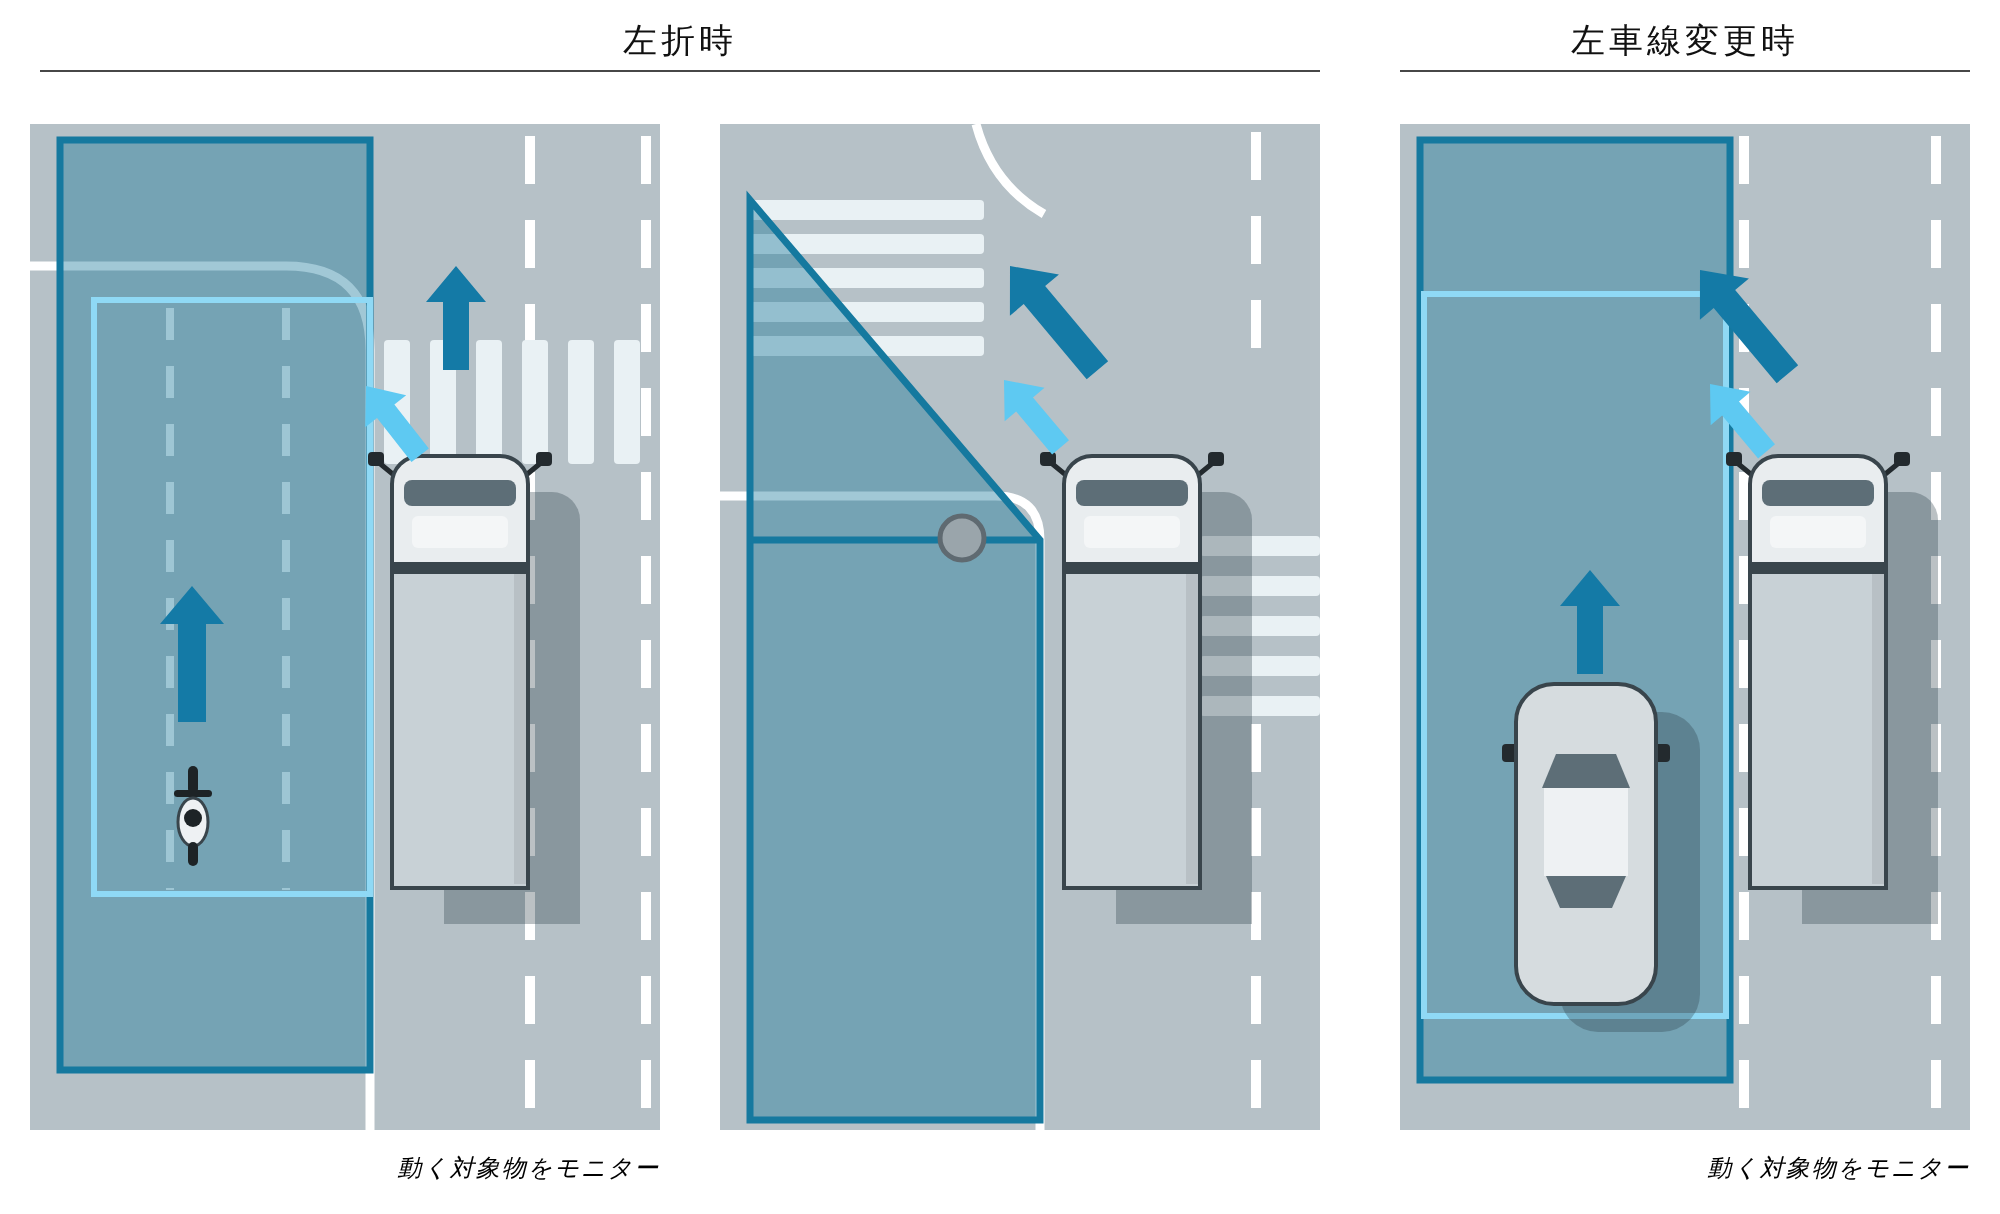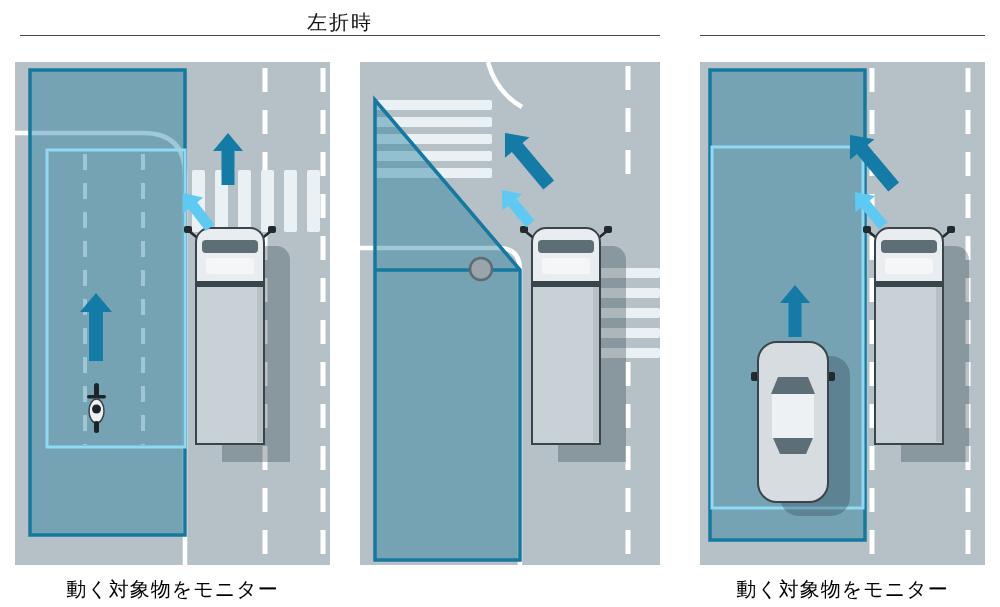--- a/index.html
+++ b/index.html
@@ -1,28 +1,28 @@
 <!DOCTYPE html>
 <html style="--road: #b6c1c7; --zone_fill: rgba(21,118,153,0.40); --zone_border: #15799f; --inner_border: #8fd9f5; --arrow_dark: #147aa6; --arrow_light: #5ec9f2; --marking: #ffffff; --crosswalk: #e9f1f4; --shadow: rgba(44,62,73,0.32); --truck_body: #c8d1d6; --truck_cab: #e9edef; --car_body: #d6dcdf; --glass: #5d6e77; --outline: #39454c; --pole: #9aa5ab;"><head>
 <meta charset="utf-8">
 <style>
   html,body{margin:0;padding:0;background:#fff;}
   .page{position:relative;width:1000px;height:607px;background:#fff;overflow:hidden;
         font-family:"Liberation Sans","DejaVu Sans",sans-serif;color:#111;}
-  .section-label{position:absolute;top:9px;font-size:20px;letter-spacing:2px;text-align:center;color:#111;}
+  .section-label{position:absolute;top:9px;font-size:17px;letter-spacing:2px;text-align:center;color:#111;}
   .s1-label{left:20px;width:640px;}
   .s2-label{left:700px;width:285px;}
   .section-rule{position:absolute;top:35px;height:1px;background:#474747;}
   .s1-rule{left:20px;width:640px;}
   .s2-rule{left:700px;width:285px;}
   .panel{position:absolute;top:62px;display:block;}
   .p1{left:15px;width:315px;height:503px;}
   .p2{left:360px;width:300px;height:503px;}
   .p3{left:700px;width:285px;height:503px;}
-  .caption{position:absolute;top:576px;font-size:20px;letter-spacing:1px;text-align:center;color:#000;}
+  .caption{position:absolute;top:576px;font-size:12px;letter-spacing:1px;text-align:right;color:#000;font-style:italic;}
   .c1{left:15px;width:315px;}
   .c2{left:360px;width:300px;}
   .c3{left:700px;width:285px;}
 
   
   .road{fill:var(--road,#b6c1c7);}
   .dash{stroke:var(--marking,#fff);stroke-width:5;stroke-dasharray:24 18;fill:none;}
   .dash-thin{stroke:var(--marking,#fff);stroke-width:4;stroke-dasharray:16 13;fill:none;opacity:.95;}
   .edge{stroke:var(--marking,#fff);stroke-width:4.5;fill:none;}
   .cw rect{fill:var(--crosswalk,#e9f1f4);}
@@ -82,20 +82,21 @@
         <rect class="dark" x="8" y="38" width="5" height="12" rx="2.5"></rect>
       </g>
       <polygon id="arr-l" points="0,0 16,19 7,19 7,68 -7,68 -7,19 -16,19"></polygon>
       <polygon id="arr-m" points="0,0 15,18 6.5,18 6.5,52 -6.5,52 -6.5,18 -15,18"></polygon>
       <polygon id="arr-s" points="0,0 13,16 5.5,16 5.5,44 -5.5,44 -5.5,16 -13,16"></polygon>
     </defs>
   </svg>
 
   <div class="section-label s1-label">左折時</div>
   <div class="section-rule s1-rule"></div>
+  <div class="section-label s2-label">左車線変更時</div>
   <div class="section-rule s2-rule"></div>
 
   <svg class="panel p1" viewBox="0 0 315 503">
     <rect class="road" x="0" y="0" width="315" height="503"></rect>
     <line class="dash-thin" x1="70" y1="92" x2="70" y2="383"></line>
     <line class="dash-thin" x1="128" y1="92" x2="128" y2="383"></line>
     <line class="dash" x1="250" y1="6" x2="250" y2="503"></line>
     <line class="dash" x1="308" y1="6" x2="308" y2="503"></line>
     <path class="edge" d="M0,71 L128,71 Q170,71 170,113 L170,503"></path>
     <g class="cw">

